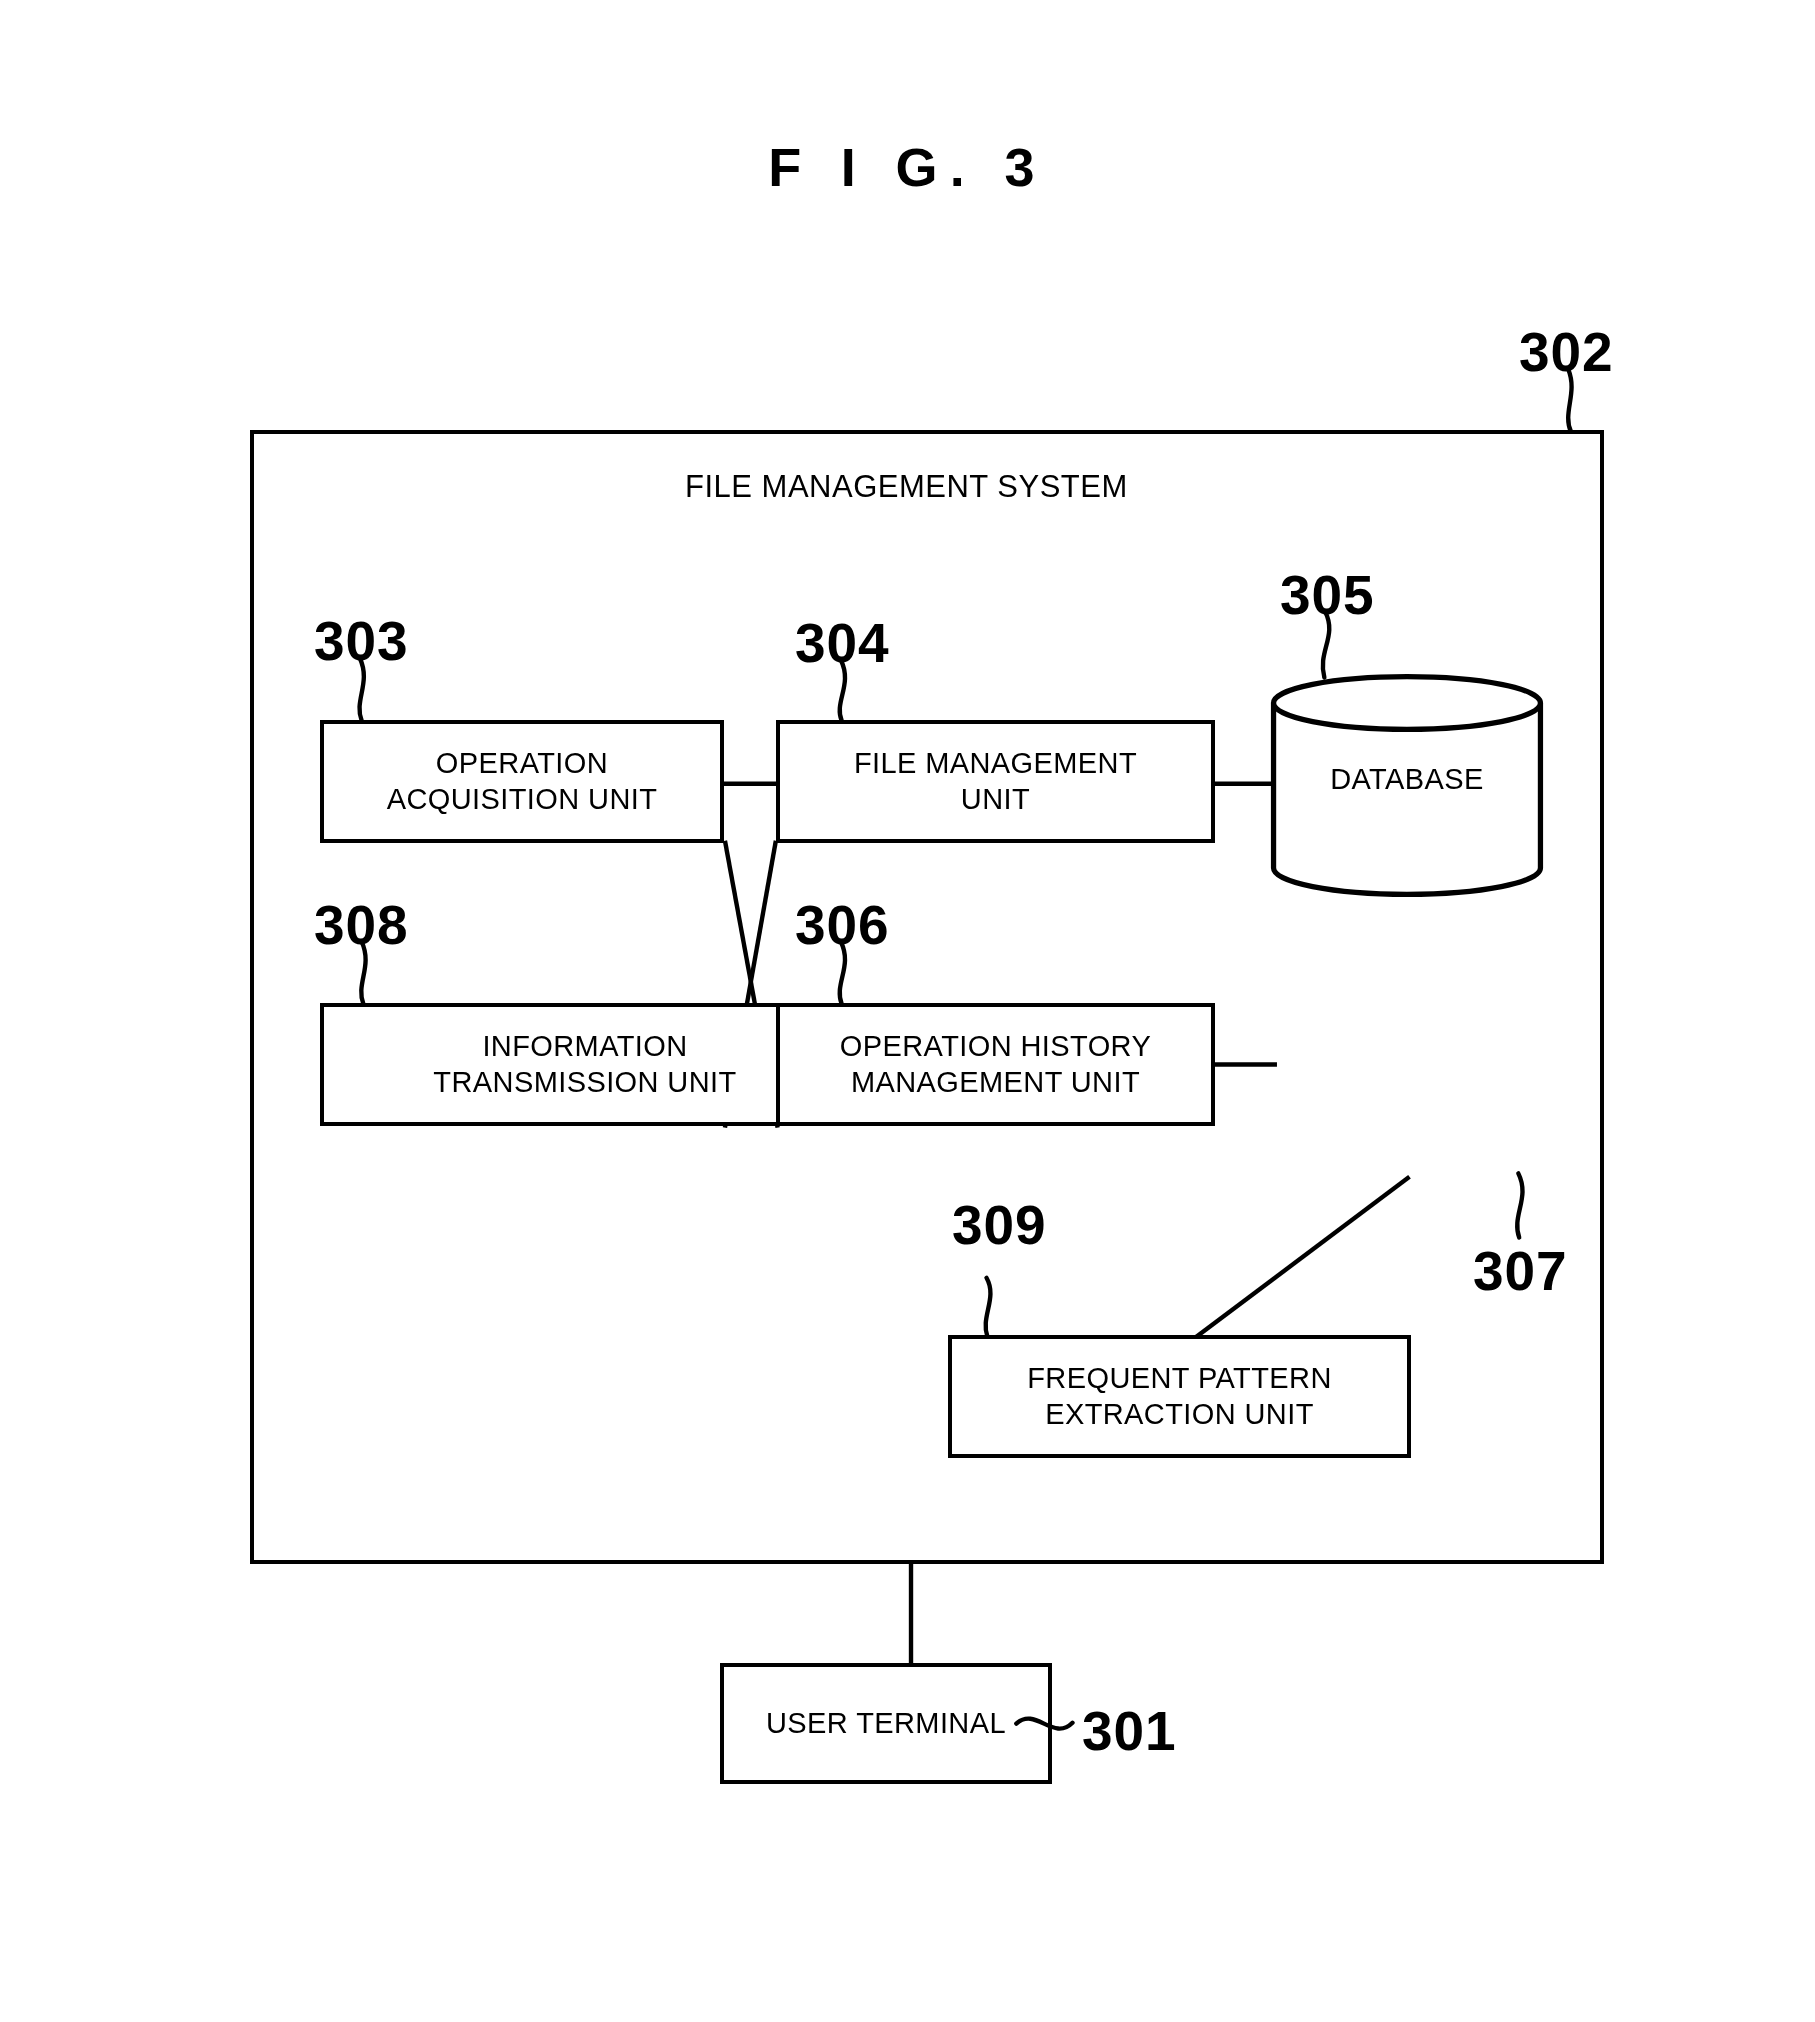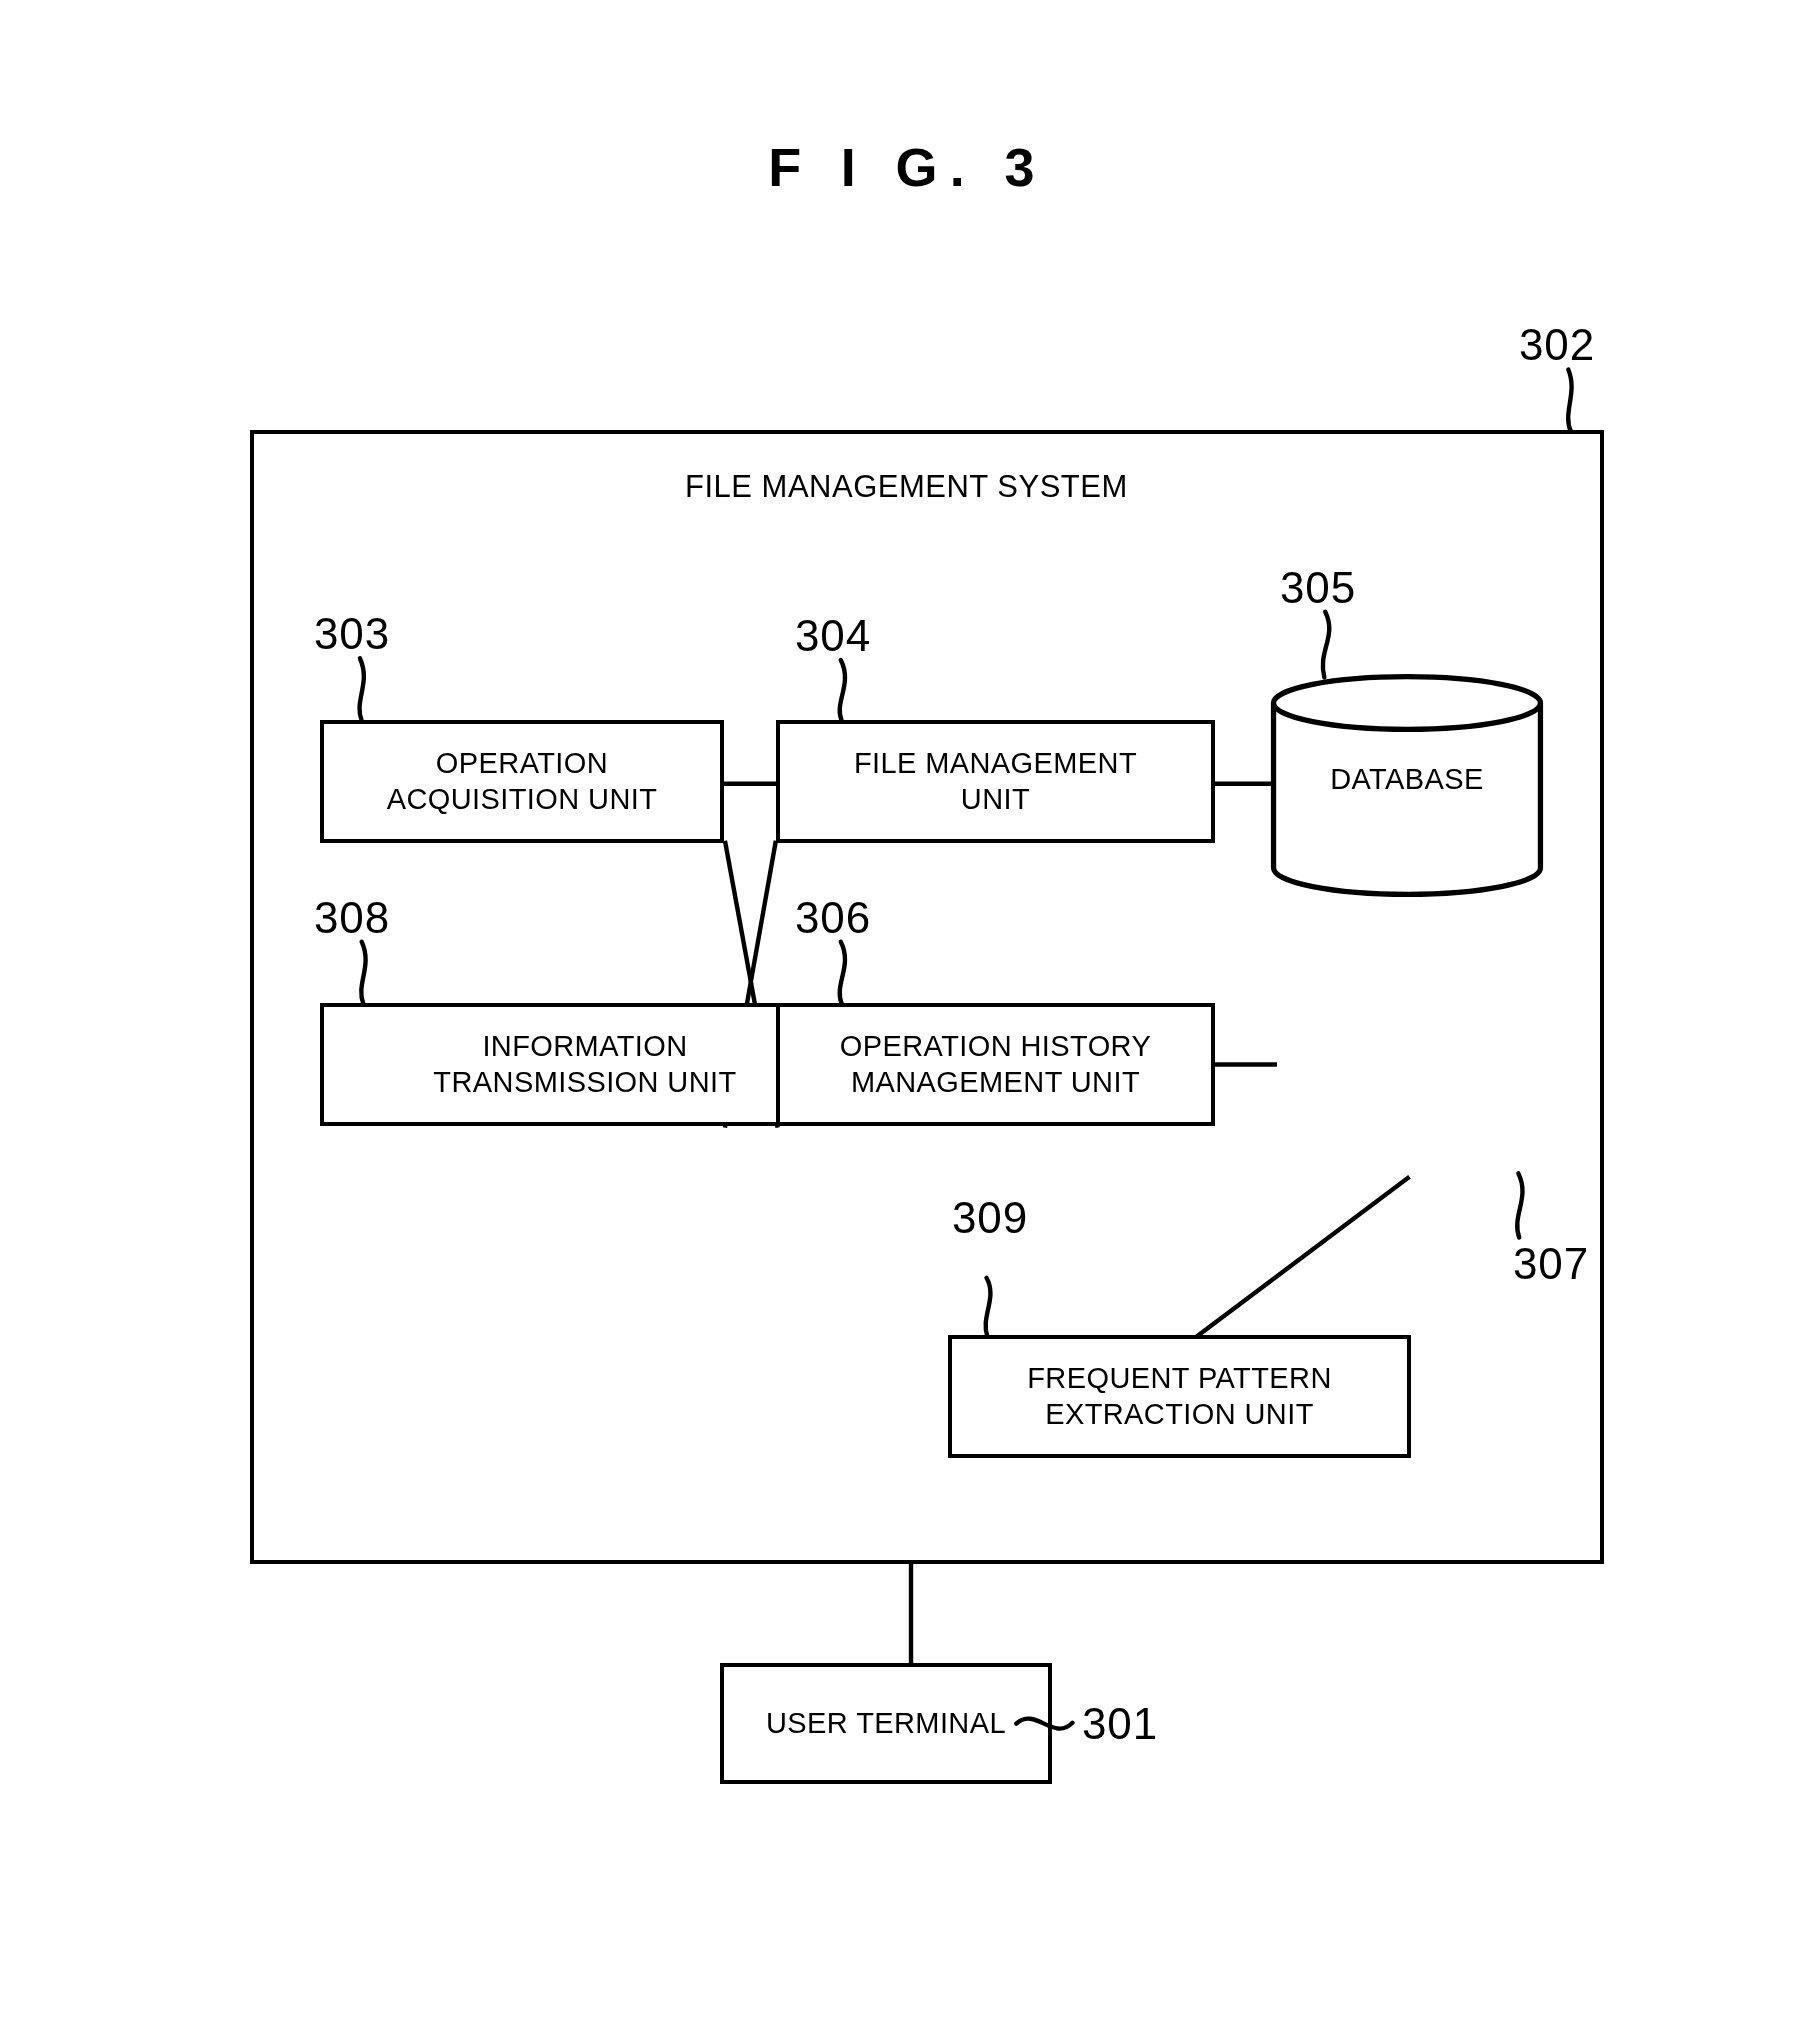--- a/index.html
+++ b/index.html
@@ -80,22 +80,22 @@
     font-size: 29px;
     line-height: 1.22;
     letter-spacing: 0.4px;
     z-index: 7;
     pointer-events: none;
   }
 
   
   .refnum {
     position: absolute;
-    font-size: 44px;
-    font-weight: normal;
+    font-size: 55px;
+    font-weight: bold;
     letter-spacing: 0.9px;
     z-index: 8;
     white-space: nowrap;
   }
 
   
   .wires {
     position: absolute;
     left: 0;
     top: 0;
@@ -220,18 +220,18 @@
       <path d="M 1158 1964 C 1180 1944, 1200 1985, 1222 1963"></path>
     </g>
   </svg>
 
   <div class="refnum" style="left:1519px; top:320px;">302</div>
   <div class="refnum" style="left:314px; top:609px;">303</div>
   <div class="refnum" style="left:795px; top:611px;">304</div>
   <div class="refnum" style="left:1280px; top:563px;">305</div>
   <div class="refnum" style="left:314px; top:893px;">308</div>
   <div class="refnum" style="left:795px; top:893px;">306</div>
-  <div class="refnum" style="left:1473px; top:1239px;margin-left:40px;">307</div>
+  <div class="refnum" style="left:1473px; top:1239px;">307</div>
   <div class="refnum" style="left:952px; top:1193px;">309</div>
   <div class="refnum" style="left:1082px; top:1699px;">301</div>
 
 </div>
 
 
 </body></html>

